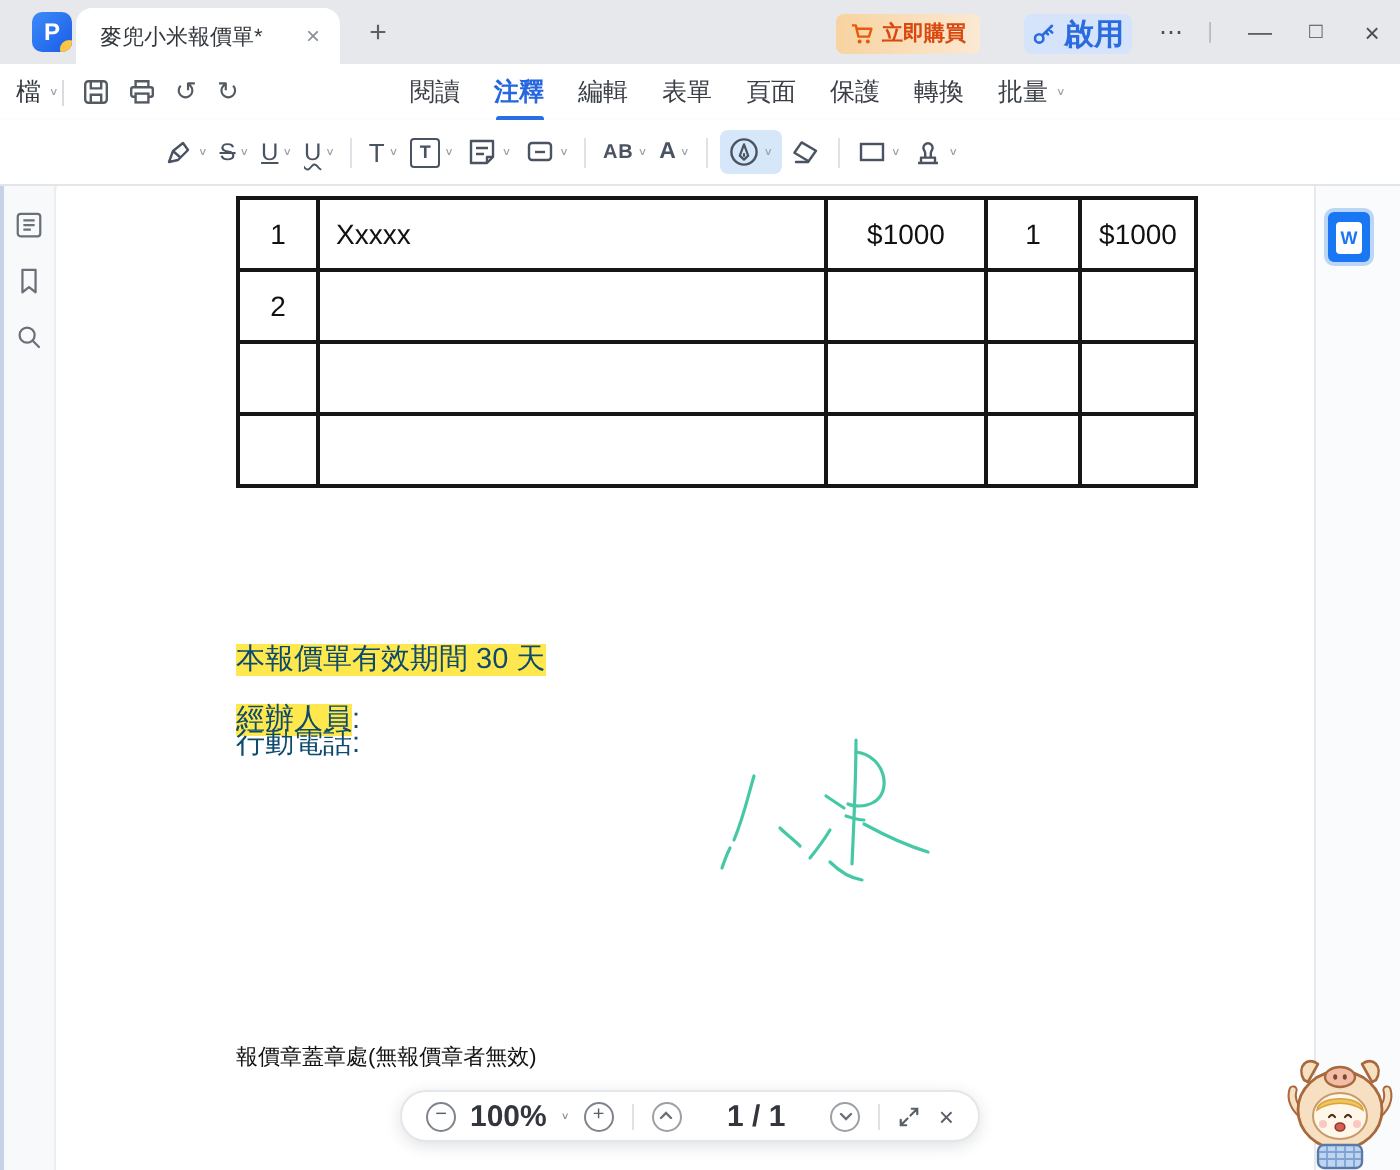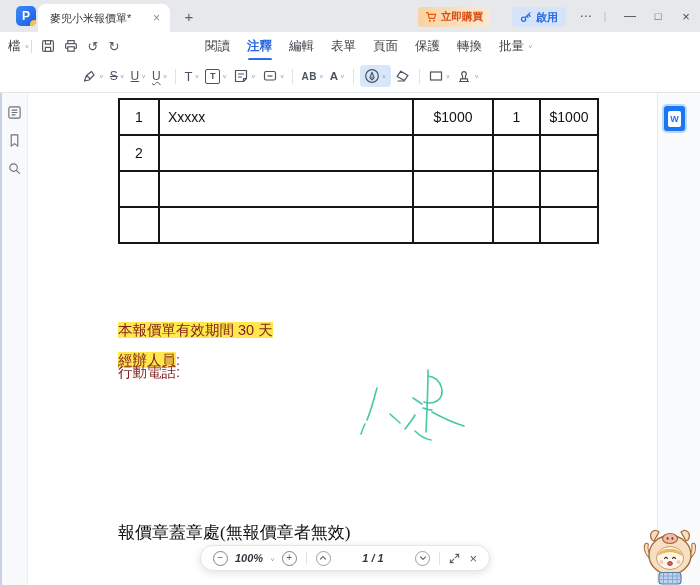--- a/index.html
+++ b/index.html
@@ -18,21 +18,21 @@
     border-radius:8px 8px 0 0; display:flex; align-items:center; padding:0 8px 0 12px; }
   .tab-title { font-size:11px; color:#33373D; flex:1; white-space:nowrap; overflow:hidden; }
   .tab-close { font-size:12px; color:#8A9097; cursor:pointer; padding:0 2px; }
   .newtab { position:absolute; left:180px; top:7px; font-size:15px; color:#5A6068; width:18px; height:18px;
     display:flex; align-items:center; justify-content:center; }
   .buy-btn { position:absolute; left:418px; top:7px; width:72px; height:20px; border-radius:4px;
     background:linear-gradient(90deg,#F8D3A0,#FBE9D3); display:flex; align-items:center; justify-content:center; gap:4px; }
   .buy-btn span { font-size:10.5px; color:#D9480F; font-weight:bold; }
   .activate-btn { position:absolute; left:512px; top:7px; width:54px; height:20px; border-radius:4px;
     background:#D6E4FB; display:flex; align-items:center; justify-content:center; gap:4px; }
-  .activate-btn span { font-size:11px; color:#2B6BE0; font-weight:bold; }
+  .activate-btn span { font-size:15px; color:#2B6BE0; font-weight:bold; }
   .tb-ctl { position:absolute; top:0; height:32px; display:flex; align-items:center; justify-content:center;
     font-size:12px; color:#4A4F55; }
   .more  { left:576px; width:20px; letter-spacing:1px; }
   .tdiv  { left:600px; width:10px; color:#B8BCC2; font-size:11px; }
   .minb  { left:618px; width:24px; }
   .maxb  { left:646px; width:24px; font-size:11px; }
   .clsb  { left:674px; width:24px; font-size:13px; }
 
   
   .menubar { position:absolute; left:0; top:32px; width:700px; height:28px; background:#FFFFFF; }
@@ -77,38 +77,38 @@
   .word-float .wpage { width:13px; height:16px; background:#FFFFFF; border-radius:2px; display:flex;
     align-items:center; justify-content:center; font-size:9px; font-weight:bold; color:#1977F3; }
 
   
   .quote-table { position:absolute; left:118px; top:98px; border-collapse:collapse; table-layout:fixed; }
   .quote-table td { border:2px solid #161616; font-size:14px; color:#111; text-align:center; vertical-align:middle;
     overflow:hidden; white-space:nowrap; }
   .quote-table .desc-cell { text-align:left; padding-left:8px;border-radius:15px; }
   .quote-table .total-val { font-size:15px; }
 
-  .doc-line { position:absolute; left:118px; font-size:14.5px; color:#7f1d1d; line-height:20px; white-space:nowrap; }
+  .doc-line { position:absolute; left:118px; font-size:14.5px; color:#0c4a6e; line-height:20px; white-space:nowrap; }
   .hl { background:#FFE84D; }
 
   .signature { position:absolute; left:353px; top:362px; }
   .signature path { fill:none; stroke:#46C8A6; stroke-width:1.6; stroke-linecap:round; }
 
-  .stamp-note { position:absolute; left:118px; top:521px; font-size:17px; color:#111; white-space:nowrap;font-family:Liberation Serif, serif; }
+  .stamp-note { position:absolute; left:118px; top:521px; font-size:11px; color:#111; white-space:nowrap; }
   .sign-note  { position:absolute; left:404px; top:521px; font-size:13.5px; color:#111; white-space:nowrap; }
 
   
   .zoom-pill { position:absolute; left:200px; top:545px; width:290px; height:26px; background:#FFFFFF;
     border:1px solid #E4E6EA; border-radius:14px; box-shadow:0 2px 8px rgba(30,40,60,0.14);
     display:flex; align-items:center; padding:0 12px; gap:7px; }
   .circle-btn { width:15px; height:15px; border:1.2px solid #7D848C; border-radius:50%; color:#5A6067;
     display:flex; align-items:center; justify-content:center; font-size:10px; line-height:1; flex:none; }
   .circle-nav { width:15px; height:15px; border:1.2px solid #9AA0A6; border-radius:50%;
     display:flex; align-items:center; justify-content:center; flex:none; }
-  .pill-txt { font-size:11px; color:#33373D; font-weight:600;font-style:italic; }
+  .pill-txt { font-size:15px; color:#33373D; font-weight:600; }
   .pill-chev { font-size:6px; color:#8A9097; transform:scaleY(0.8); }
   .pill-div { width:1px; height:13px; background:#E0E2E6; margin:0 2px; }
   .pill-x { font-size:13px; color:#5A6067; margin-left:2px; }
   .pill-spacer { flex:1; }
 
   
   .mascot { position:absolute; left:642px; top:525px; }
 </style>
 </head>
 <body>

